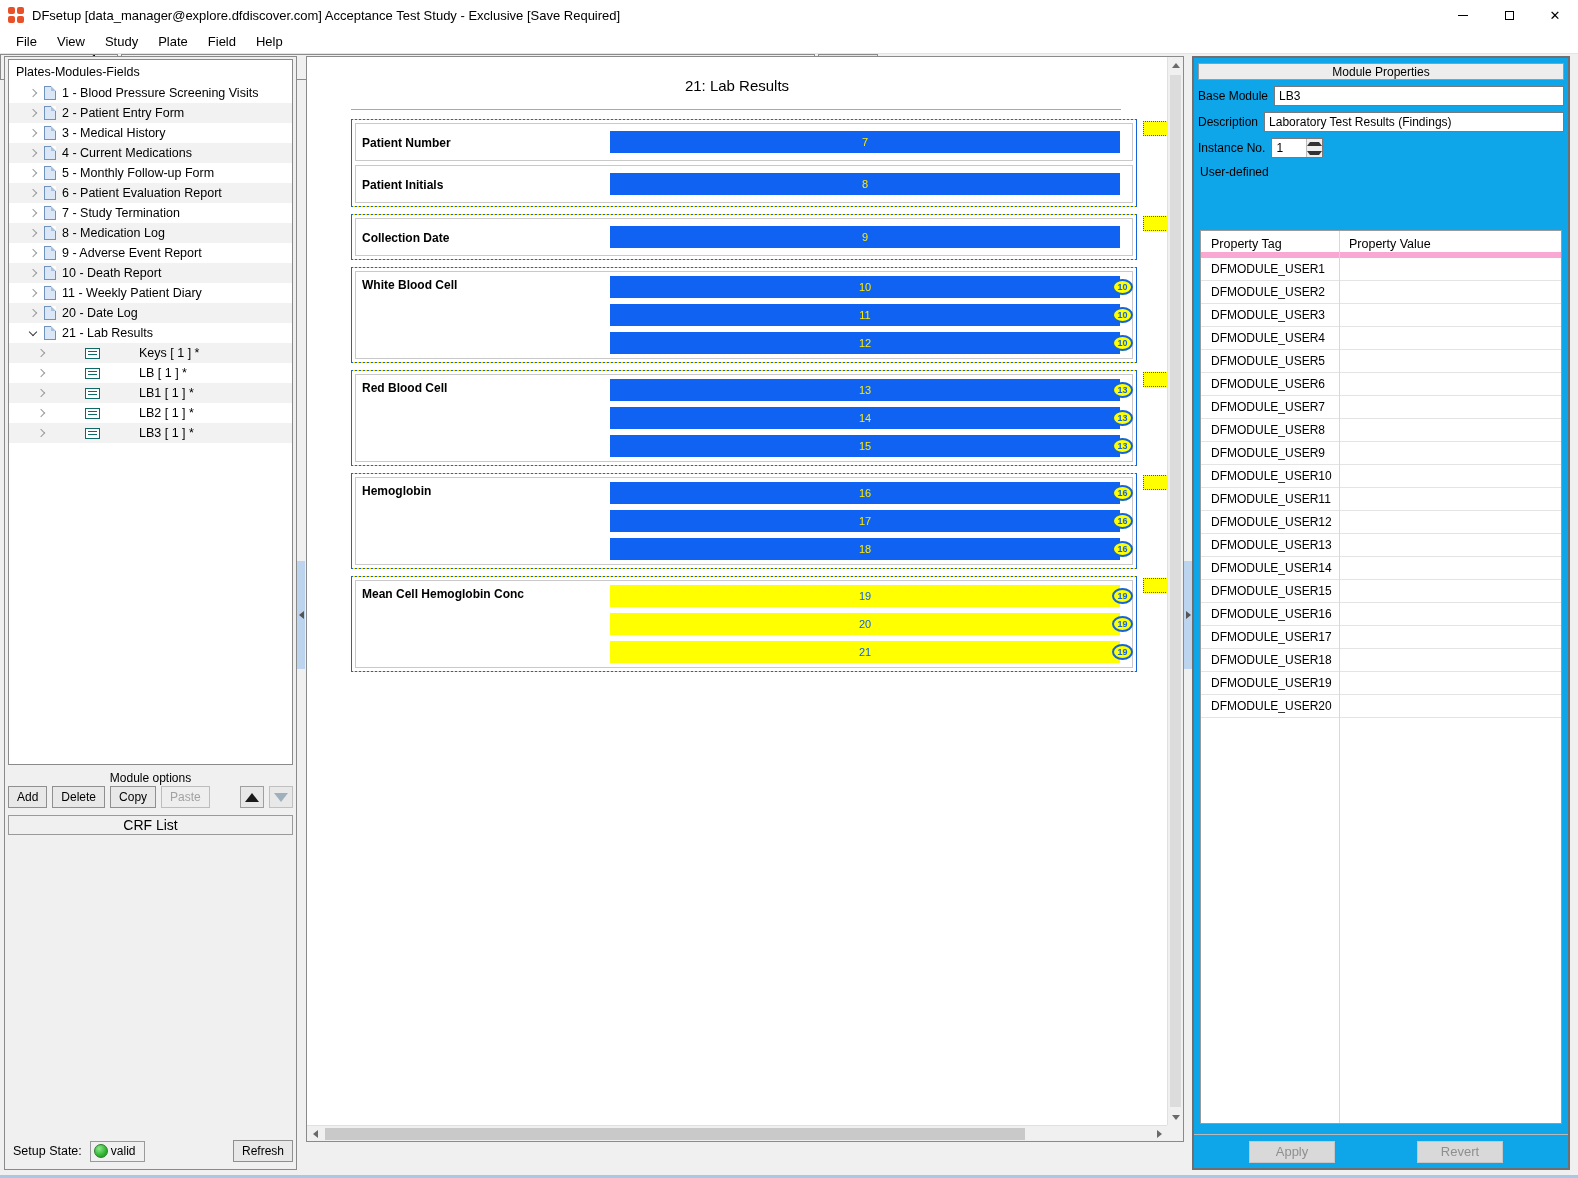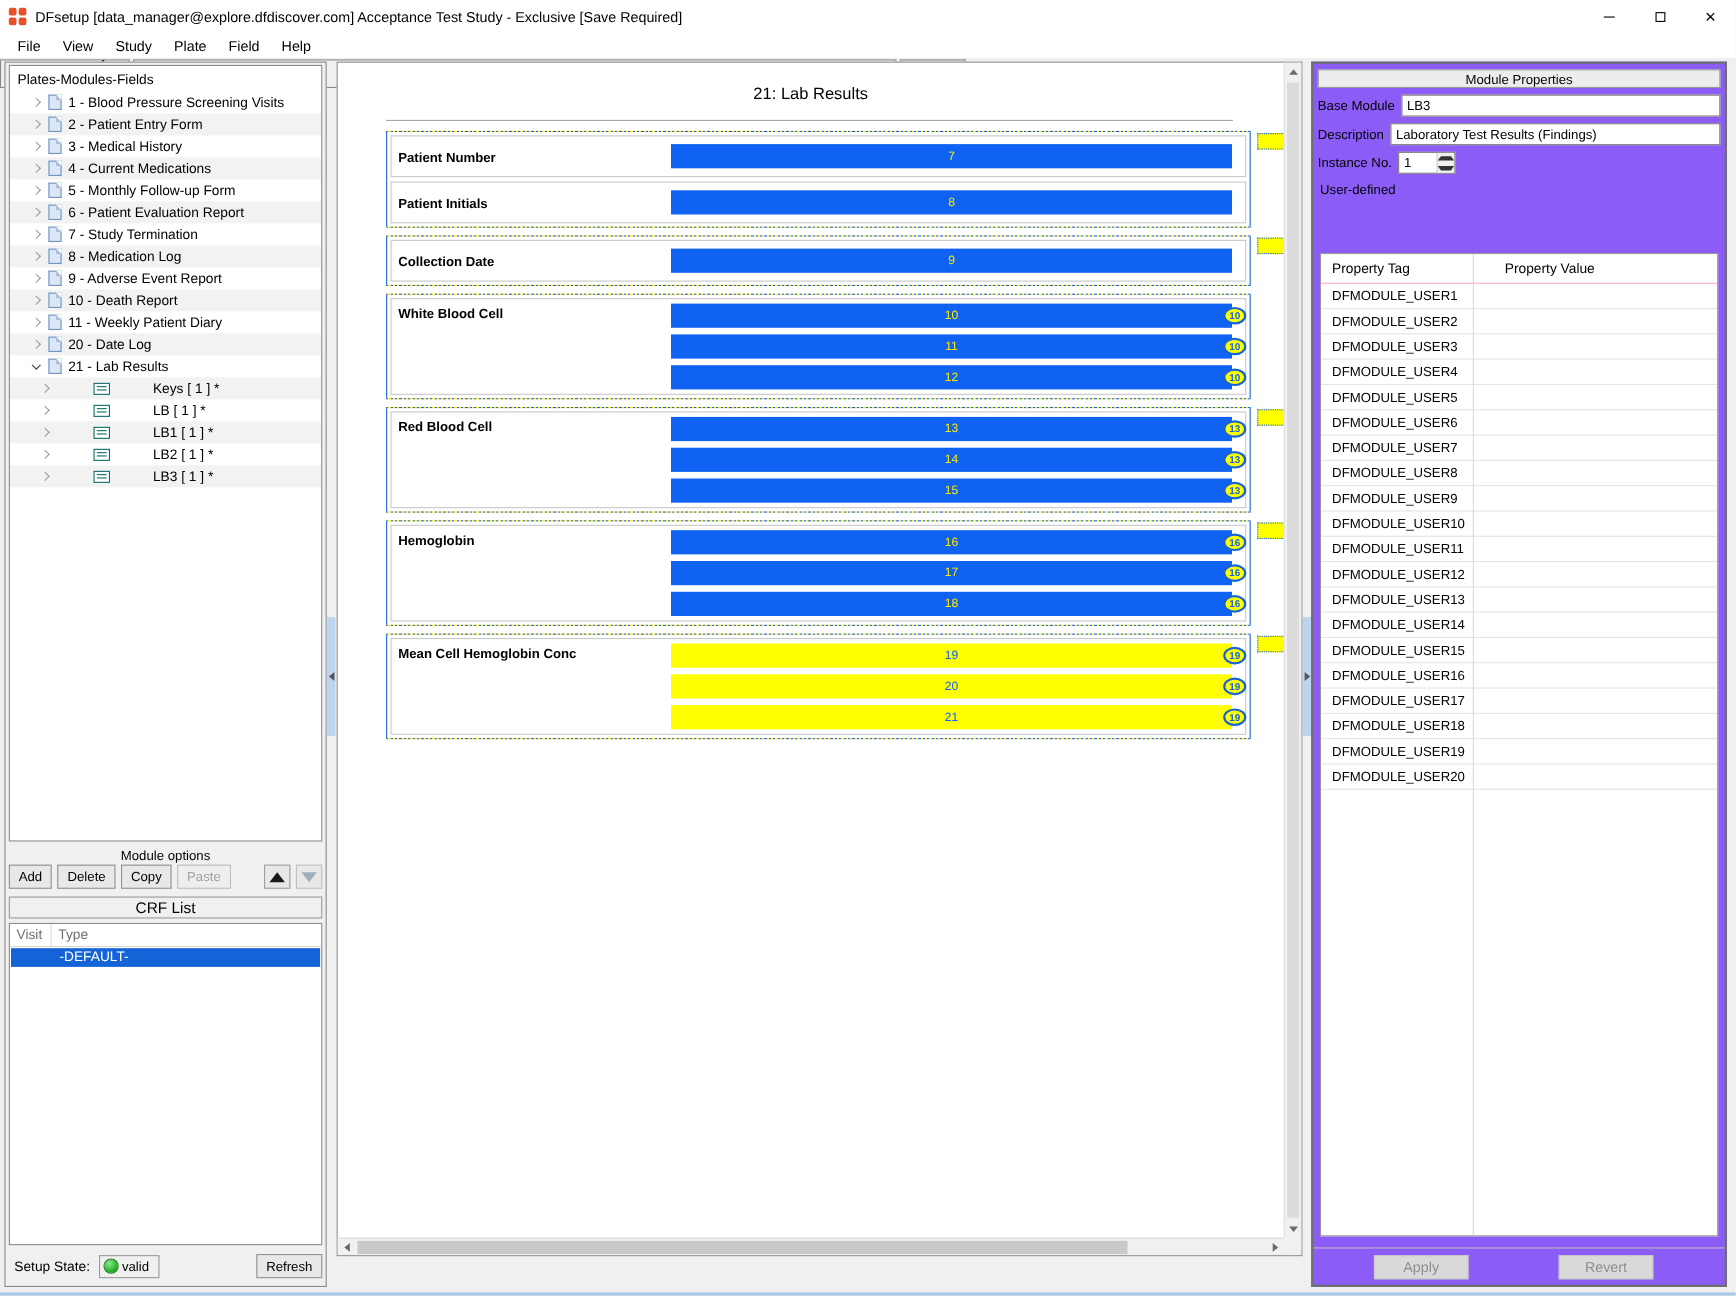--- a/index.html
+++ b/index.html
@@ -18,21 +18,21 @@
 
   
   .menubar { height:24px; background:#fff; display:flex; align-items:center; padding-left:6px; border-bottom:1px solid #e5e5e5; }
   .menu-item { padding:3px 10px; font-size:13px; }
 
   
   .panel { position:absolute; }
   #left-panel  { left:4px;  top:56px; width:293px; height:1114px; border:1px solid #8a8a8a; background:#f0f0f0; }
   #canvas      { left:306px; top:56px; width:878px; height:1086px; border:1px solid #8a8a8a; background:#fff; }
   #bottombar   { left:306px; top:1144px; width:878px; height:26px; display:flex; gap:3px; }
-  #right-panel { left:1192px; top:56px; width:378px; height:1114px; border:2px solid #6f6f6f; background:#8b5cf6; }
+  #right-panel { left:1192px; top:56px; width:378px; height:1114px; border:2px solid #6f6f6f; background:#0ea5e9; }
   .vsplit { position:absolute; top:56px; width:8px; height:1086px; }
   #split-left  { left:297px; } #split-right { left:1184px; }
   .split-grip { position:absolute; top:505px; height:108px; width:8px; background:#bcd4ee; display:flex; align-items:center; justify-content:center; }
   .tri-left  { width:0;height:0;border-top:4px solid transparent;border-bottom:4px solid transparent;border-right:5px solid #555; }
   .tri-right { width:0;height:0;border-top:4px solid transparent;border-bottom:4px solid transparent;border-left:5px solid #555; }
   .bottom-frame-line { position:absolute; left:0; bottom:0; width:100%; height:3px; background:#a8c8e8; }
 
   
   #tree-box { position:absolute; left:3px; top:2px; right:3px; height:706px; background:#fff; border:1px solid #8a8a8a; overflow:hidden; }
   .tree-header { font-size:12.5px; padding:5px 13px 4px 7px; }
@@ -115,21 +115,21 @@
   .prop-input { background:#fff; border:1px solid #7a7a7a; height:20px; flex:1; font-size:12px; padding:0 4px; line-height:18px; }
   .spinbox { display:flex; border:1px solid #7a7a7a; background:#fff; height:20px; width:52px; }
   .spin-val { flex:1; padding:2px 4px; font-size:12px; }
   .spin-btns { width:16px; border-left:1px solid #bdbdbd; display:flex; flex-direction:column; }
   .spin-btns div { flex:1; display:flex; align-items:center; justify-content:center; background:#efefef; }
   .spin-tri-up { width:0;height:0;border-left:3px solid transparent;border-right:3px solid transparent;border-bottom:4px solid #333; }
   .spin-tri-dn { width:0;height:0;border-left:3px solid transparent;border-right:3px solid transparent;border-top:4px solid #333; }
   .userdef-label { margin:7px 4px 2px 6px; font-size:12px; }
   .prop-table { position:absolute; left:6px; right:6px; top:172px; bottom:44px; background:#fff; border:1px solid #9a9a9a; overflow:hidden; }
   .pt-divider { position:absolute; left:138px; top:0; bottom:0; width:1px; background:#d8d8d8; }
-  .pt-head { display:flex; height:27px; font-size:12.5px; border-bottom:1px solid #f9a8d4;gap:19px; }
+  .pt-head { display:flex; height:27px; font-size:12.5px; border-bottom:6px solid #f9a8d4; }
   .pt-head .h1 { width:138px; padding:6px 0 0 10px; }
   .pt-head .h2 { padding:6px 0 0 10px; }
   .pt-row { display:flex; height:23px; border-bottom:1px solid #e4e4e4; font-size:12px;flex-direction:column; }
   .pt-row .c1 { width:138px; padding:4px 0 0 10px; }
   .pt-row .c2 { flex:1; }
   .prop-btn-row { position:absolute; left:0; right:0; bottom:6px; height:28px; border-top:1px solid #b9b9b9; display:flex; align-items:center; padding:6px 0 0 0; }
   .dis-btn { width:86px; height:22px; background:#d9d9d9; border:1px solid #c6c6c6; color:#8f8f8f; text-align:center; line-height:20px; font-size:13px; }
   .dis-btn.apply { margin-left:55px; } .dis-btn.revert { margin-left:82px; }
 </style>
 </head>
@@ -282,29 +282,20 @@
     <div class="btn disabled">Paste</div>
     <div class="spacer"></div>
     <div class="arrow-btn">
         <div class="tri-up"></div>
       </div>
     <div class="arrow-btn disabled">
         <div class="tri-down"></div>
       </div>
   </div>
   <div class="crf-header">CRF List</div>
-  <div class="crf-table">
-    <div class="crf-cols">
-      <div class="c1">Visit</div>
-      <div class="c2">Type</div>
-    </div>
-    <div id="crf-rows">
-        <div class="crf-row-sel">-DEFAULT-</div>
-      </div>
-  </div>
   <div class="state-row">
     <div class="state-label">Setup State:</div>
     <div class="state-box">
       <div class="led"></div>
       <span>valid</span>
     </div>
     <div class="btn refresh-btn">Refresh</div>
   </div>
 </div>
 

